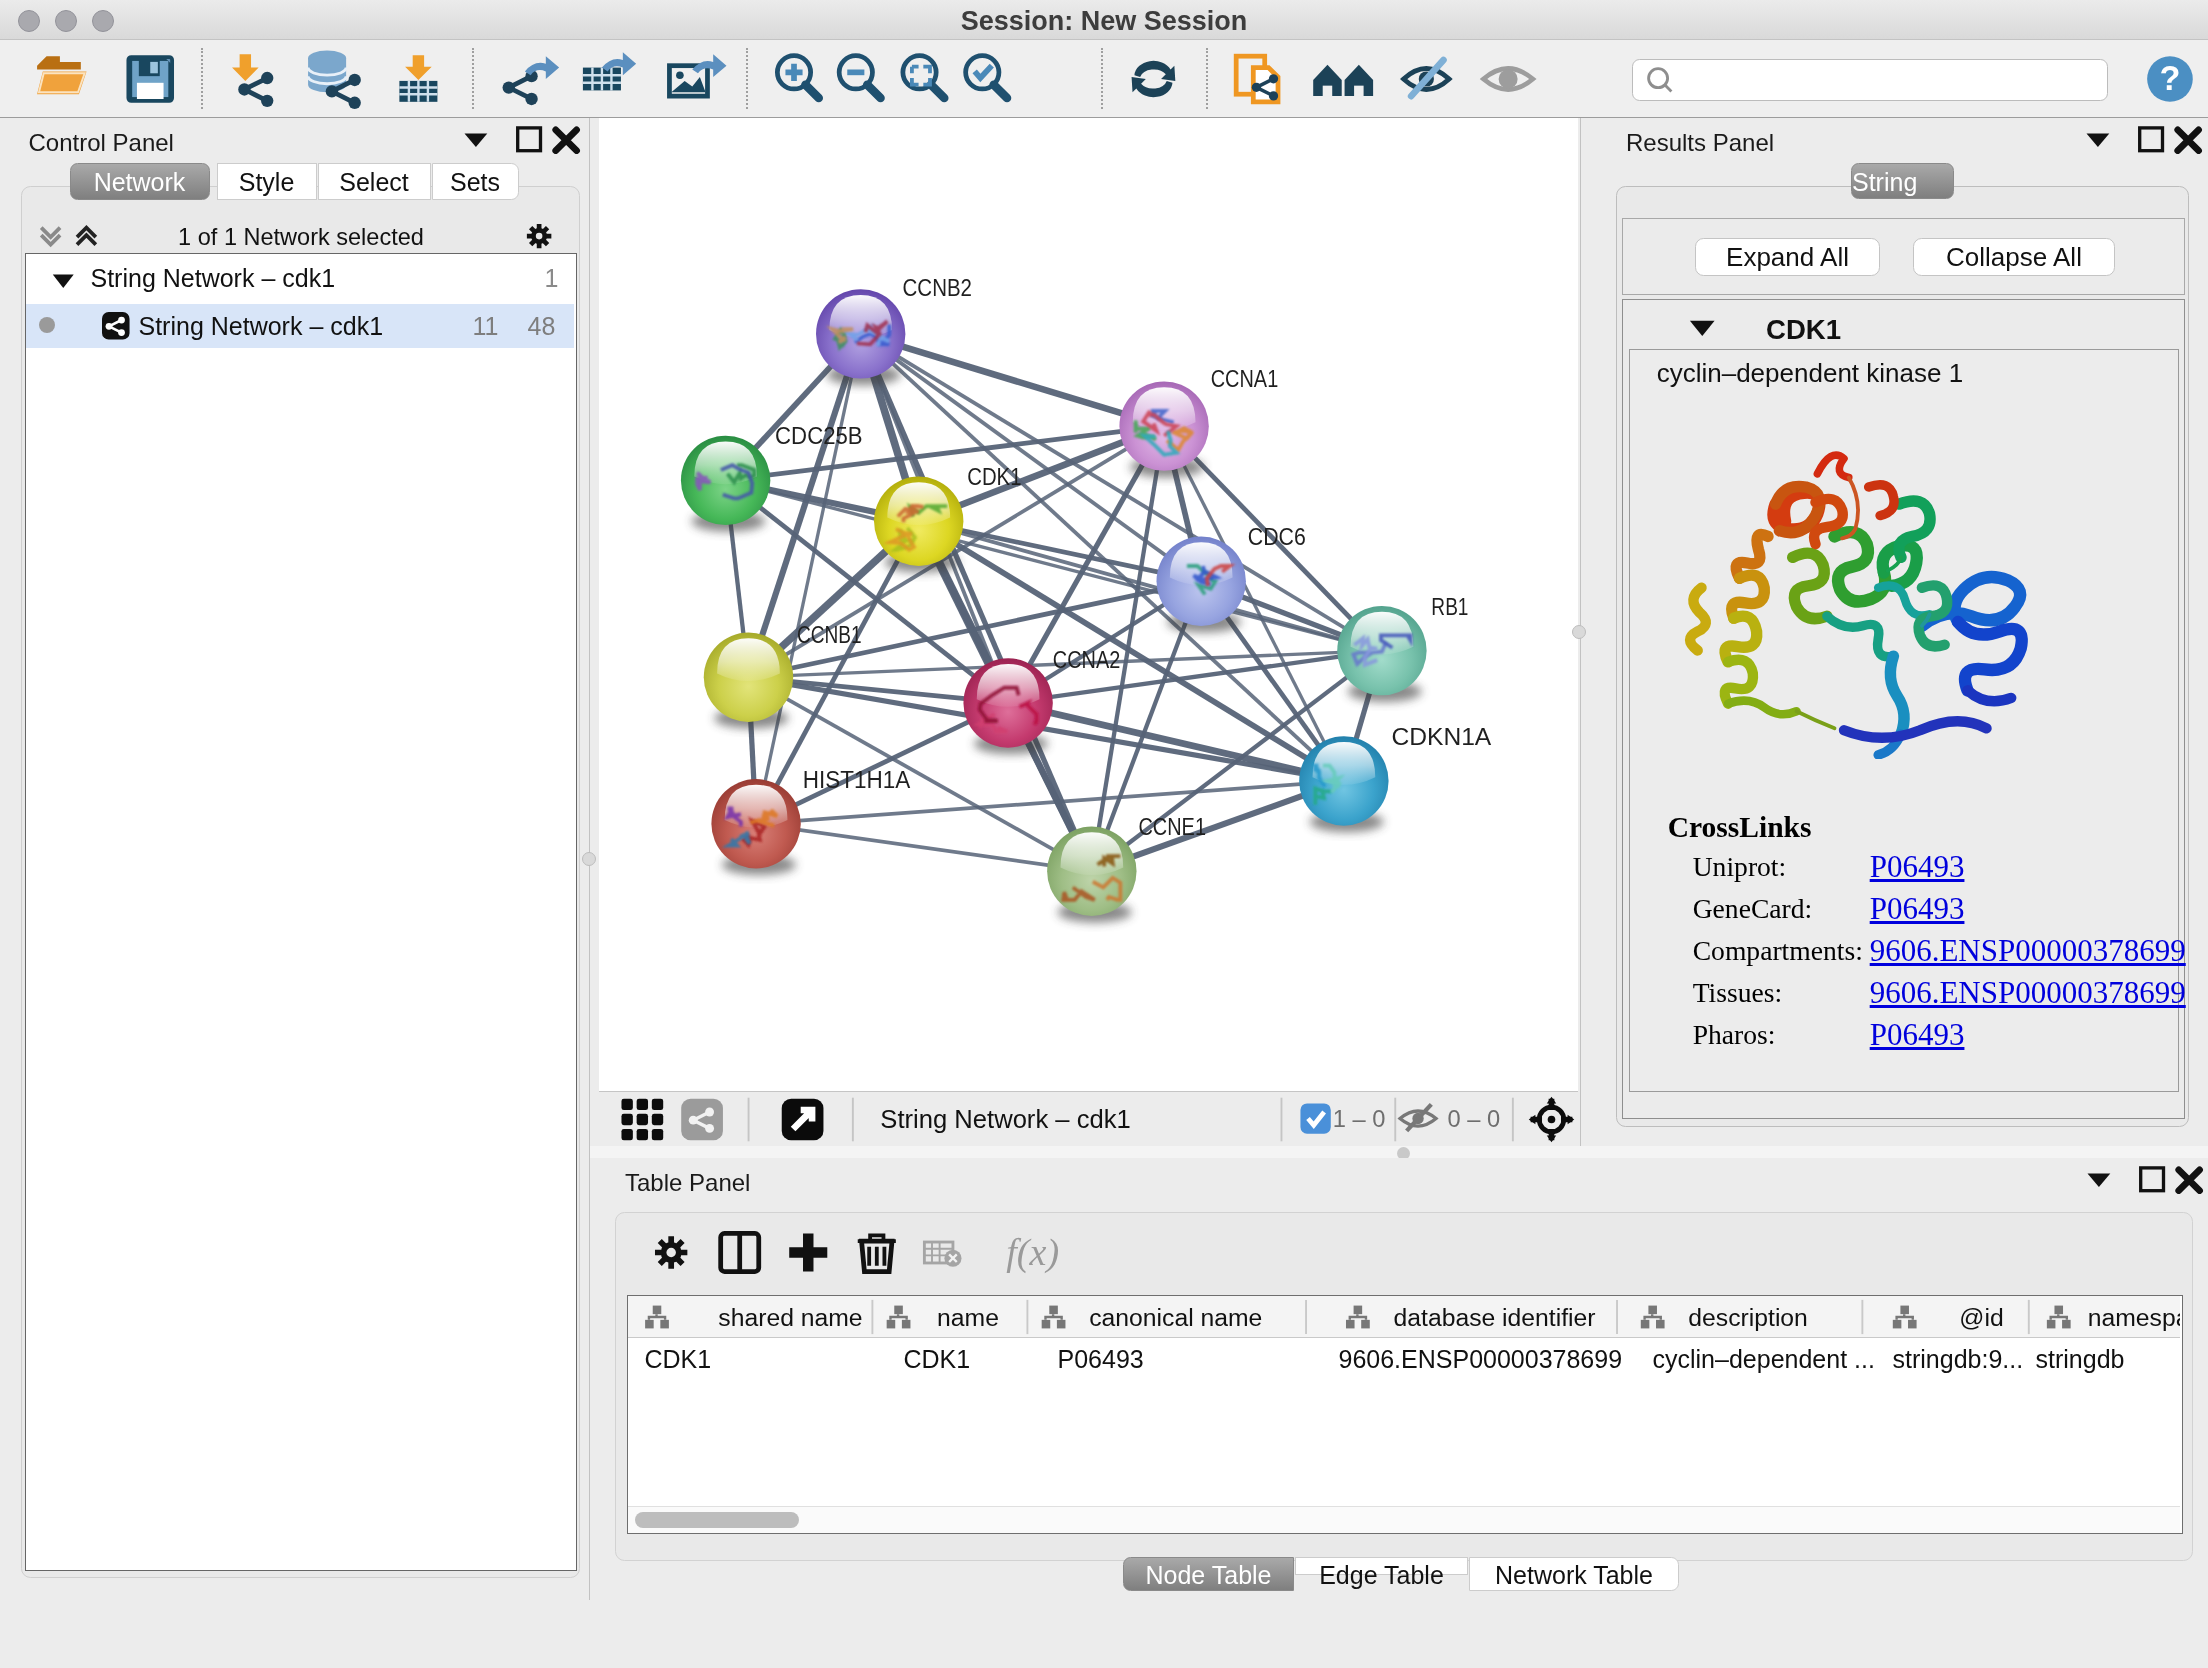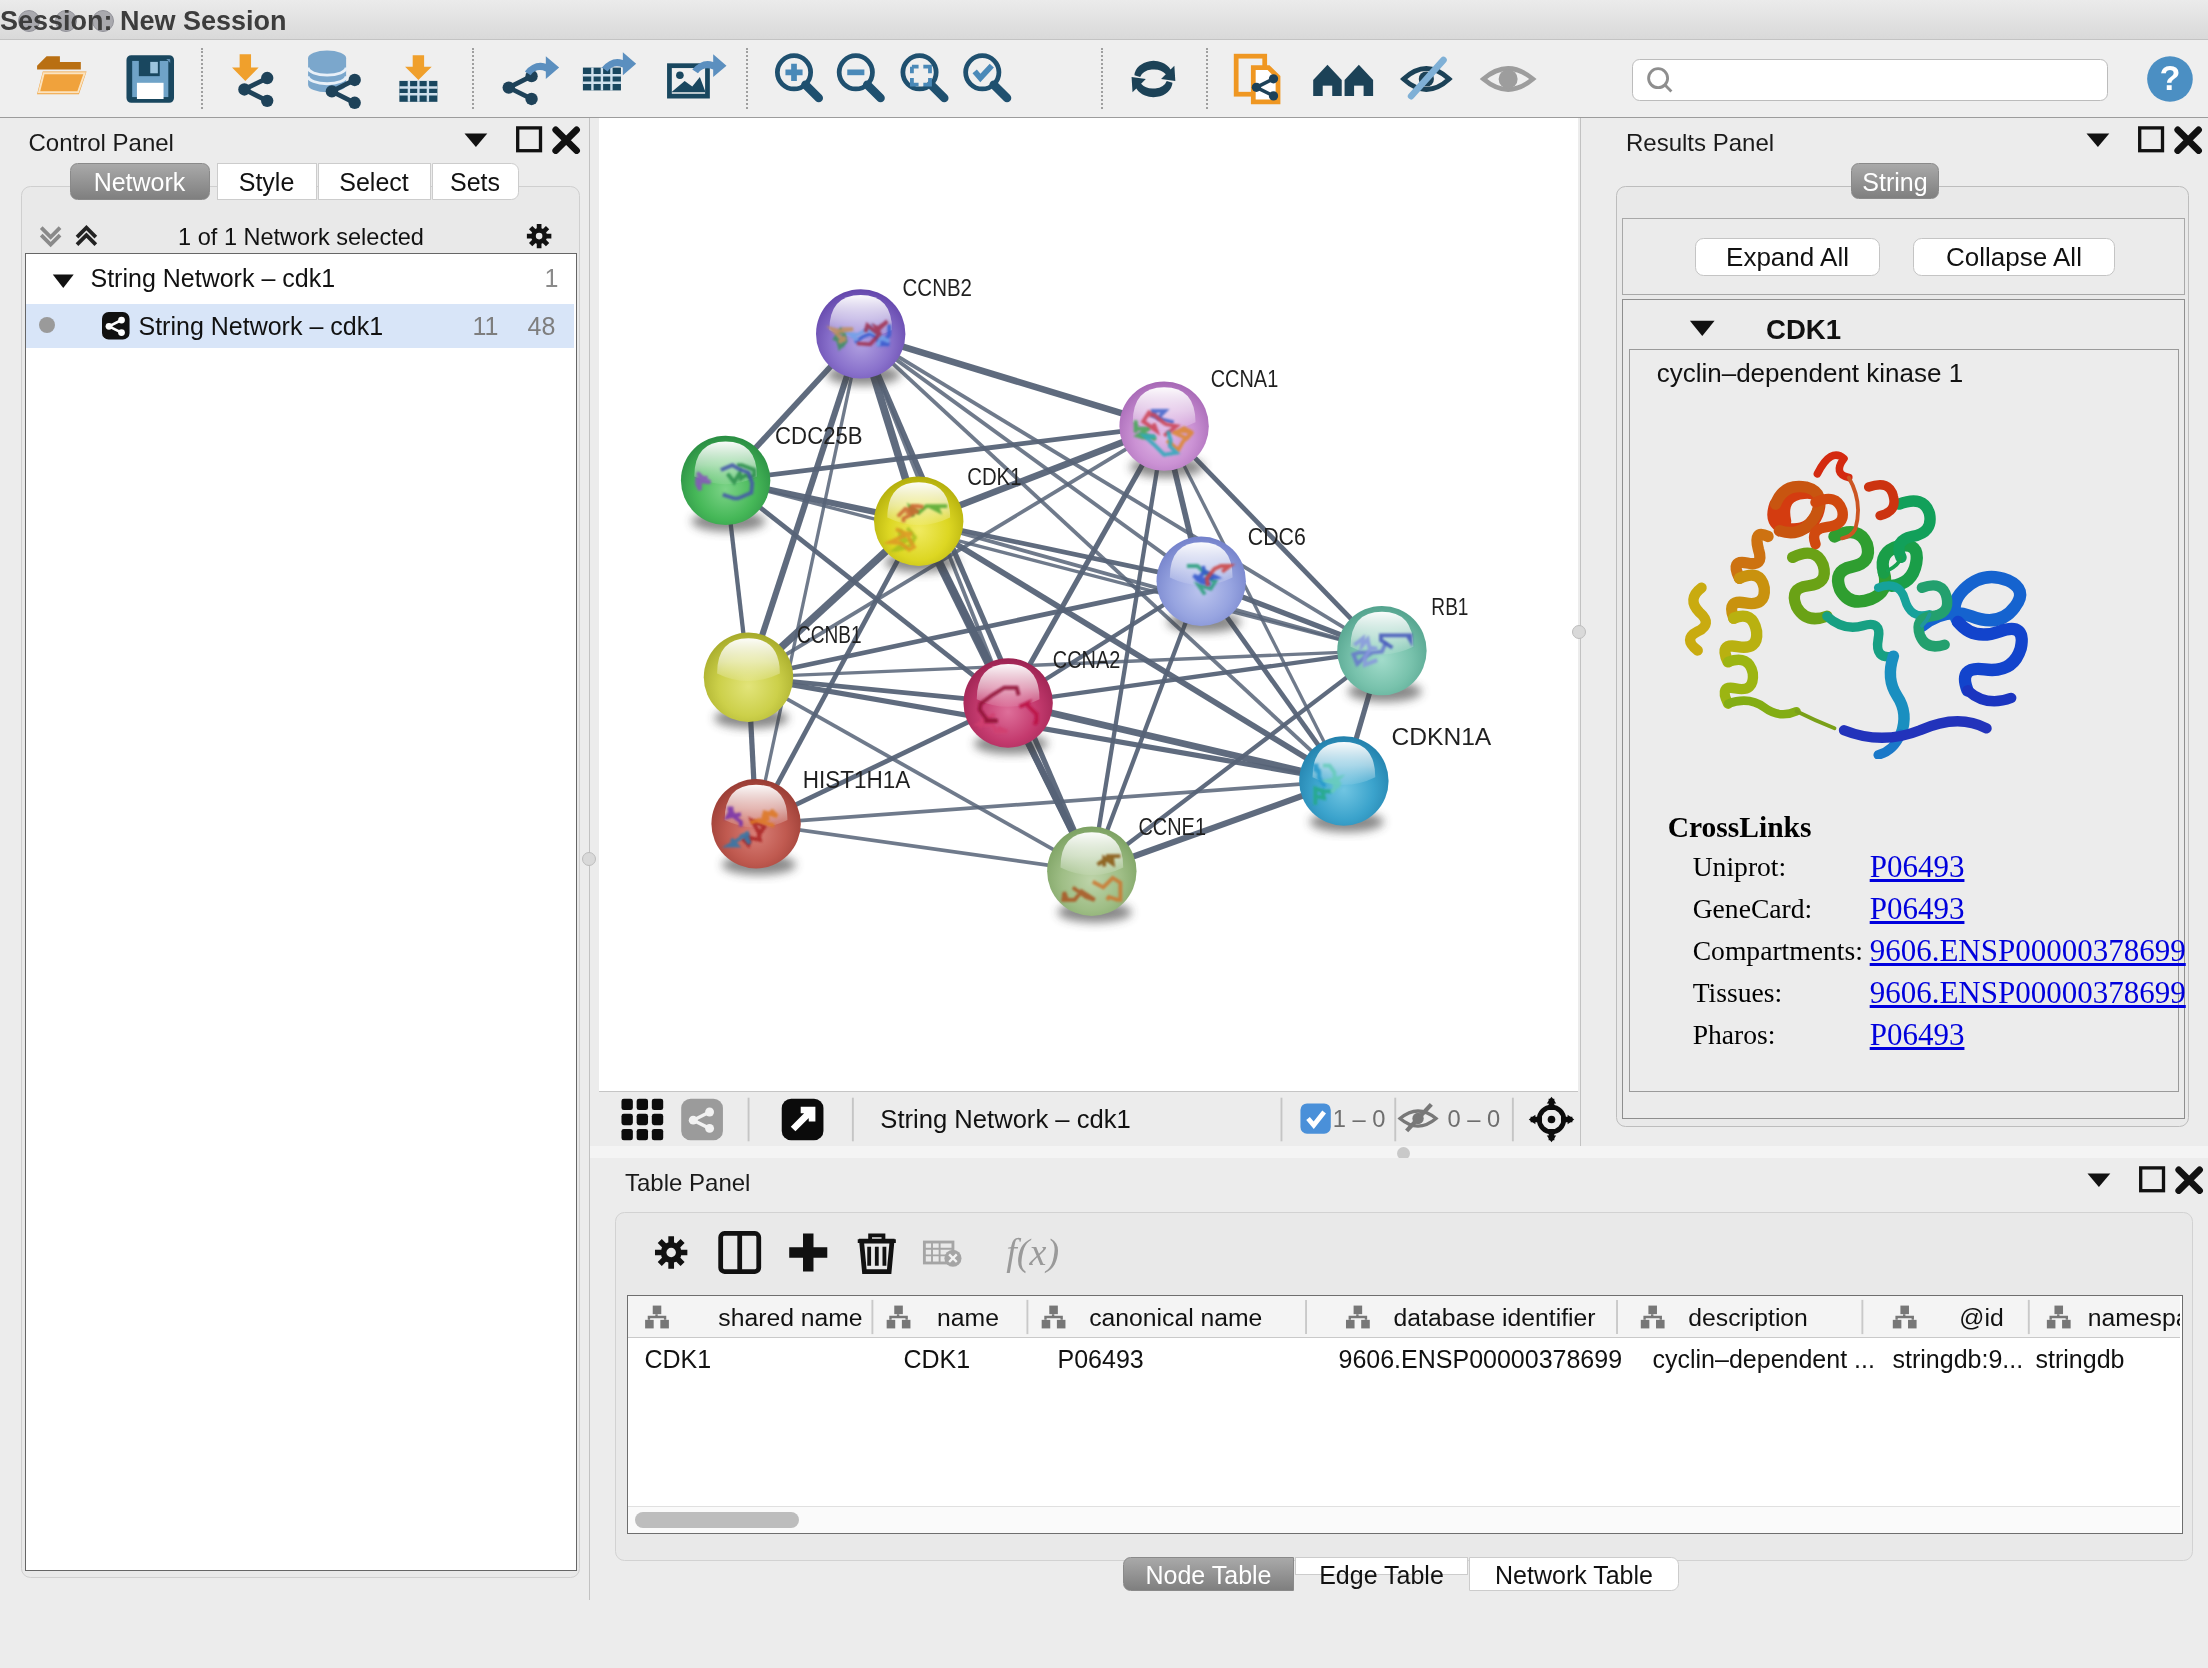--- a/index.html
+++ b/index.html
@@ -5,21 +5,21 @@
   * { margin:0; padding:0; box-sizing:border-box; }
   html,body { width:2208px; height:1668px; font-family:"Liberation Sans", sans-serif; background:#ececec; overflow:hidden; }
   .abs { position:absolute; }
   #win { position:relative; width:2208px; height:1668px; background:#ececec; }
 
   
   #titlebar { left:0; top:0; width:2208px; height:40px;
     background:linear-gradient(#ebebeb,#d9d9d9); border-bottom:1px solid #c3c3c3; }
   .tl { position:absolute; top:9.5px; width:22px; height:22px; border-radius:50%;
     background:#a9a9ae; border:1px solid #93939a; }
-  #title { position:absolute; top:5.7px; left:0; width:2208px; text-align:left;
+  #title { position:absolute; top:5.7px; left:0; width:2208px; text-align:center;
     font-size:27px; font-weight:600; color:#3d3d3d; }
 
   
   #toolbar { left:0; top:40px; width:2208px; height:78px; background:#efefef; border-bottom:1.9px solid #9c9c9c; }
   .tsep { position:absolute; top:7.6px; height:61px; width:0; border-left:2.9px dotted #9f9f9f; }
   #searchbox { position:absolute; left:1632px; top:19px; width:476px; height:42px; background:#fff;
     border:1.9px solid #bcbcbc; border-radius:7.6px; }
 
   
   #controlpanel { left:9.5px; top:118px; width:580px; height:1482px; background:#ececec; border-right:1.9px solid #c2c2c2;}
@@ -551,21 +551,21 @@
 </svg>
 </div>
   <div class="abs" id="resultspanel">
 <div style="position:absolute;left:45px;top:11.4px" class="paneltitle">Results Panel</div>
 <svg width="133" height="28.5" style="position:absolute;left:496px;top:7.6px" viewBox="0 0 140 30">
  <path d="M10 8 L34 8 L22 22 Z" fill="#111"></path>
  <rect x="66" y="2" width="24" height="24" fill="none" stroke="#111" stroke-width="3.5"></rect>
  <path d="M106 4 L128 26 M128 4 L106 26" stroke="#111" stroke-width="7" stroke-linecap="round"></path>
 </svg>
 <div style="position:absolute;left:35px;top:68px;width:573px;height:941px;background:#e9e9e9;border:1px solid #bdbdbd;border-radius:9.5px"></div>
-<div style="position:absolute;left:270px;top:45px;width:88px;height:36px;border-radius:7.6px;background:linear-gradient(#a9a9a9,#7f7f7f);border:1px solid #8a8a8a;color:#fff;font-size:25px;text-align:center;line-height:36px">String</div>
+<div style="position:absolute;left:270px;top:45px;width:103px;height:36px;border-radius:7.6px;background:linear-gradient(#a9a9a9,#7f7f7f);border:1px solid #8a8a8a;color:#fff;font-size:25px;text-align:left;line-height:36px">String</div>
 <div style="position:absolute;left:41px;top:100px;width:563px;height:77px;background:#ebebeb;border:1px solid #a8a8a8"></div>
 <button class="cybtn" style="position:absolute;left:114px;top:120px;width:185px;height:38px">Expand All</button>
 <button class="cybtn" style="position:absolute;left:332px;top:120px;width:202px;height:38px">Collapse All</button>
 <div style="position:absolute;left:41px;top:181px;width:563px;height:820px;background:#ebebeb;border:1px solid #8e8e8e">
   <svg width="28.5" height="25" style="position:absolute;left:65px;top:15px" viewBox="0 0 30 26">
           <path d="M2 6 L28 6 L15 22 Z" fill="#111"></path>
         </svg>
   <span style="position:absolute;left:143px;top:14.3px;font-size:27.6px;font-weight:bold;color:#111">CDK1</span>
   <div style="position:absolute;left:5.7px;top:49px;width:550px;height:743px;background:#ececec;border:1px solid #9a9a9a">
     <div style="position:absolute;left:27px;top:7.6px;font-size:26px;color:#111">cyclin–dependent kinase 1</div>

